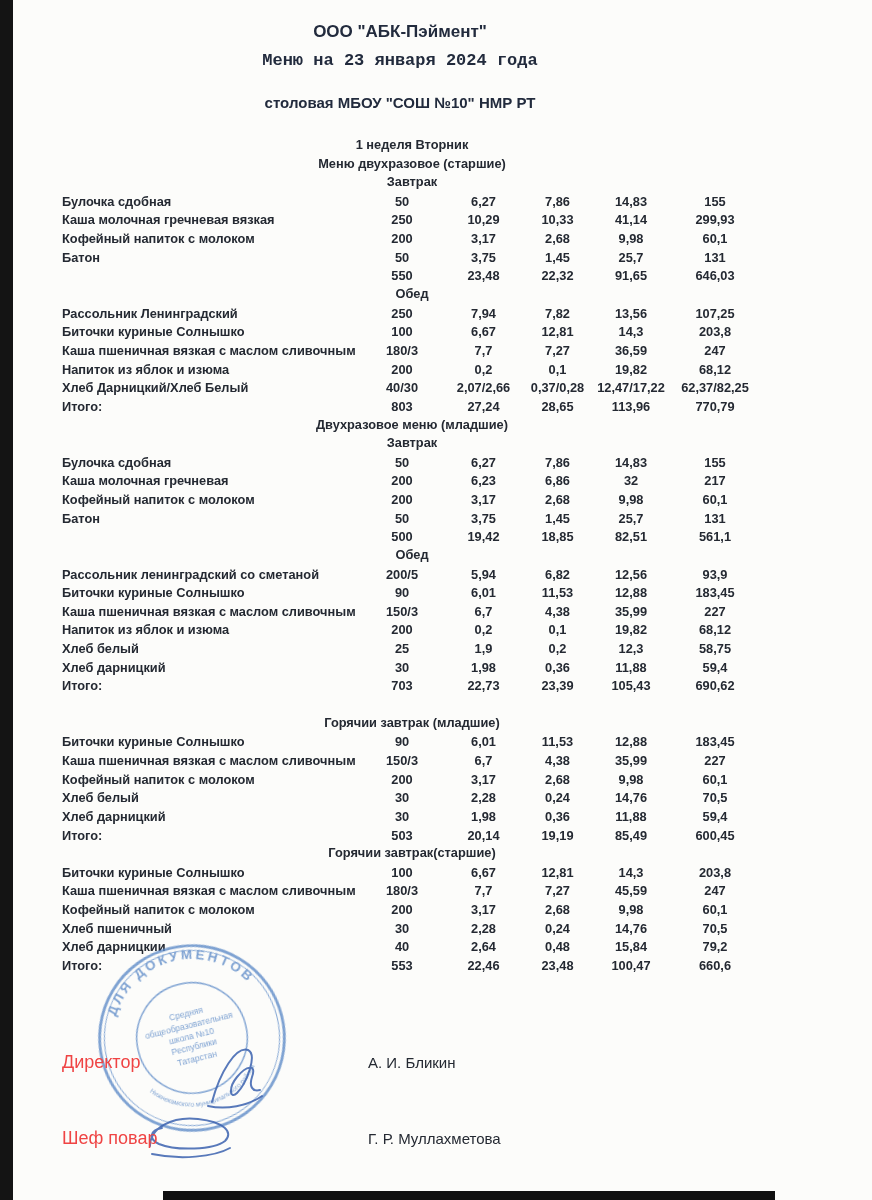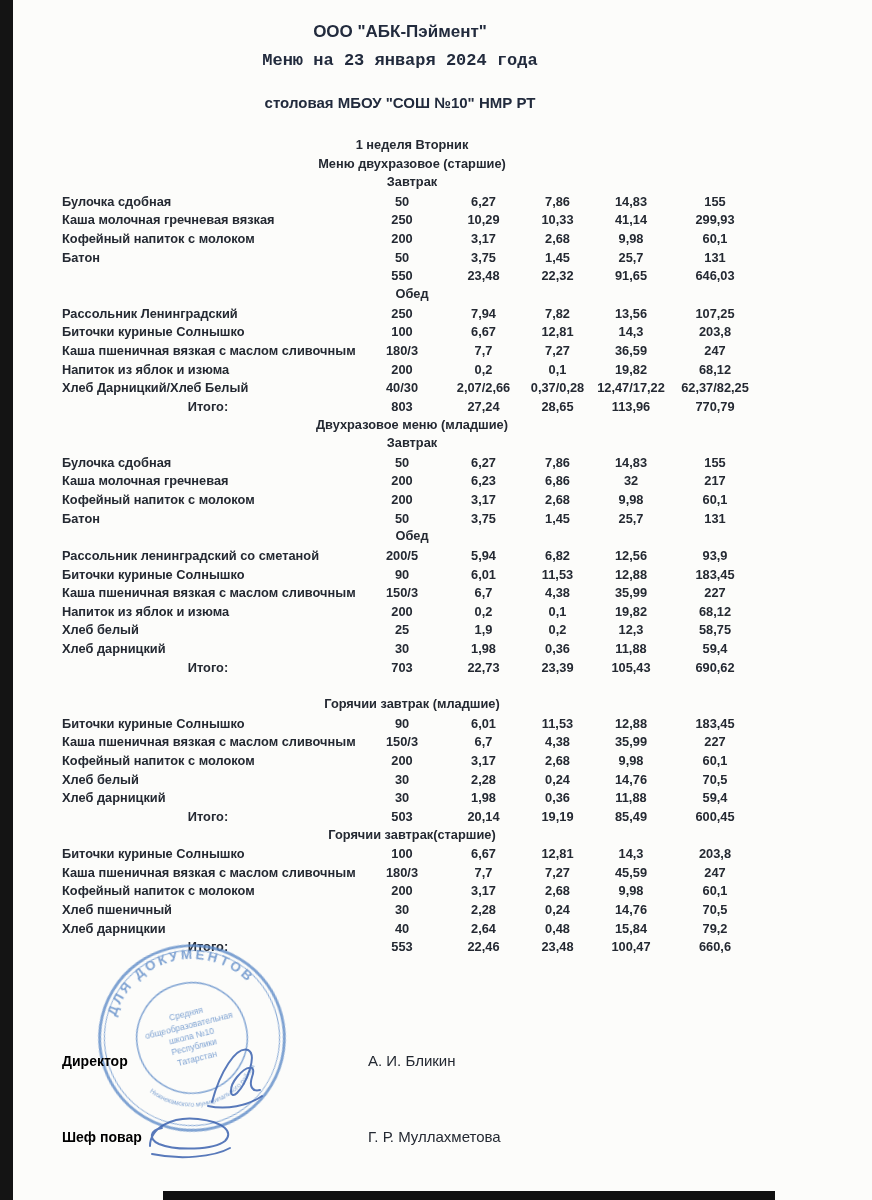--- a/index.html
+++ b/index.html
@@ -11,23 +11,23 @@
   .t1{font-size:17px;font-weight:700;margin-bottom:9px;}
   .t2{font-size:17px;font-weight:700;margin-bottom:24px;font-family:Liberation Mono, monospace;}
   .t3{font-size:15px;font-weight:700;}
   .table{position:absolute;left:62px;top:136px;width:700px;}
   .line{display:grid;grid-template-columns:298px 84px 79px 69px 78px 90px;height:18.65px;
         align-items:center;font-size:12.8px;white-space:nowrap;font-weight:bold;}
   .line.heading{display:block;font-weight:700;line-height:18.65px;text-align:center;}
   .c{text-align:center;}
   .c0{text-align:left;overflow:visible;}
   .total{font-weight:700;}
-  .total .c0{text-align:center;padding-right:6px;}
+  .total .c0{text-align:left;padding-right:6px;}
   .sigrow{position:absolute;left:62px;width:700px;display:flex;align-items:baseline;}
-  .sig-role{font-size:14px;font-weight:700;width:306px;color:#000000;}
+  .sig-role{font-size:18px;font-weight:400;width:306px;color:#ef4444;}
   .sig-name{font-size:15px;}
   .stamp{position:absolute;left:92px;top:938px;width:200px;height:200px;
          transform:rotate(-14deg);opacity:.78;filter:blur(.4px);}
   .ink{position:absolute;left:0;top:0;width:872px;height:1200px;pointer-events:none;}
 </style>
 </head>
 <body>
 
 <div class="page">
 
@@ -156,20 +156,28 @@
         <span class="c c4">9,98</span>
         <span class="c c5">60,1</span>
       </div>
       <div class="line">
         <span class="c c0">Батон</span>
         <span class="c c1">50</span>
         <span class="c c2">3,75</span>
         <span class="c c3">1,45</span>
         <span class="c c4">25,7</span>
         <span class="c c5">131</span>
+      </div>
+      <div class="line total">
+        <span class="c c0"></span>
+        <span class="c c1">500</span>
+        <span class="c c2">19,42</span>
+        <span class="c c3">18,85</span>
+        <span class="c c4">82,51</span>
+        <span class="c c5">561,1</span>
       </div>
       <div class="line heading">Обед</div>
       <div class="line">
         <span class="c c0">Рассольник ленинградский со сметаной</span>
         <span class="c c1">200/5</span>
         <span class="c c2">5,94</span>
         <span class="c c3">6,82</span>
         <span class="c c4">12,56</span>
         <span class="c c5">93,9</span>
       </div>

